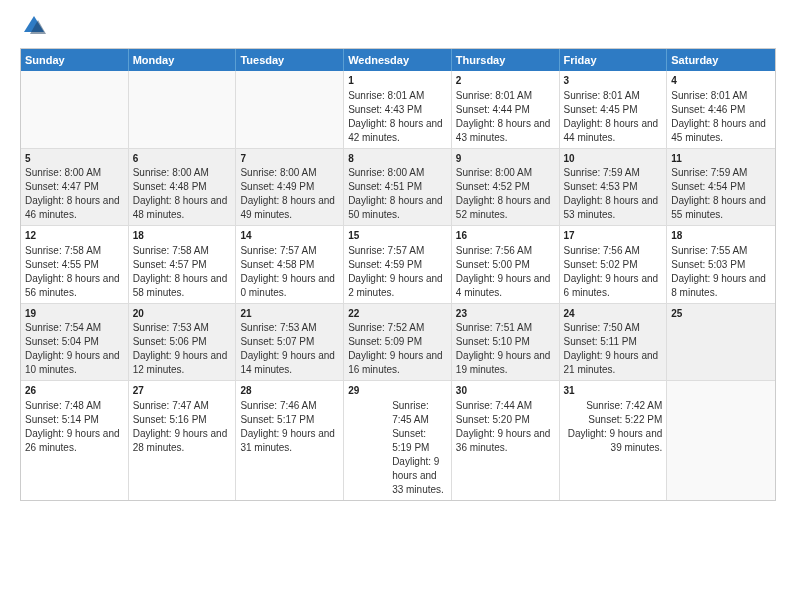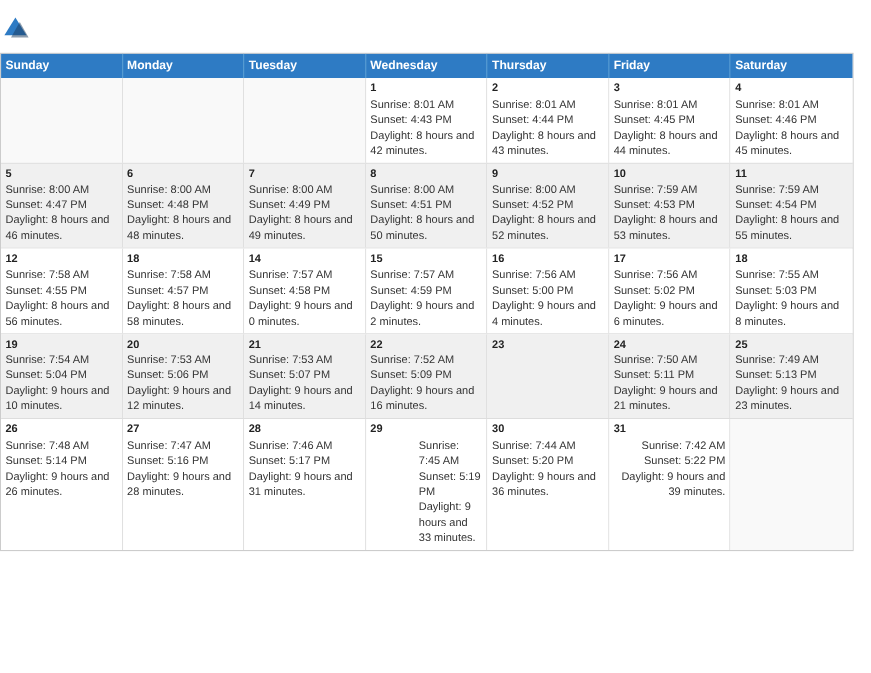--- a/index.html
+++ b/index.html
@@ -6,21 +6,21 @@
     body {
       width: 792px;
       height: 612px;
       font-family: Arial, sans-serif;
       background: #fff;
       overflow: hidden;
     }
     .page {
       width: 792px;
       height: 480px;
-      padding: 12px 16px 10px 0;
+      padding: 12px 16px 10px 20px;
       display: flex;
       flex-direction: column;
     }
     .header {
       display: flex;
       align-items: flex-start;
       justify-content: space-between;
       margin-bottom: 8px;
     }
     .logo {
@@ -270,32 +270,32 @@
 Daylight: 9 hours and 14 minutes.</div>
           </div>
           <div class="cal-cell shaded">
             <div class="day-num">22</div>
             <div class="cell-info" style="white-space: pre-line;">Sunrise: 7:52 AM
 Sunset: 5:09 PM
 Daylight: 9 hours and 16 minutes.</div>
           </div>
           <div class="cal-cell shaded">
             <div class="day-num">23</div>
+            <div class="cell-info" style="white-space: pre-line;">Sunrise: 7:51 AM
+Sunset: 5:10 PM
+Daylight: 9 hours and 19 minutes.</div>
           </div>
           <div class="cal-cell shaded">
             <div class="day-num">24</div>
             <div class="cell-info" style="white-space: pre-line;">Sunrise: 7:50 AM
 Sunset: 5:11 PM
 Daylight: 9 hours and 21 minutes.</div>
           </div>
           <div class="cal-cell shaded">
             <div class="day-num">25</div>
-            <div class="cell-info" style="white-space: pre-line;">Sunrise: 7:49 AM
-Sunset: 5:13 PM
-Daylight: 9 hours and 23 minutes.</div>
           </div>
         </div>
         <div class="cal-week">
           <div class="cal-cell">
             <div class="day-num">26</div>
             <div class="cell-info" style="white-space: pre-line;">Sunrise: 7:48 AM
 Sunset: 5:14 PM
 Daylight: 9 hours and 26 minutes.</div>
           </div>
           <div class="cal-cell">

